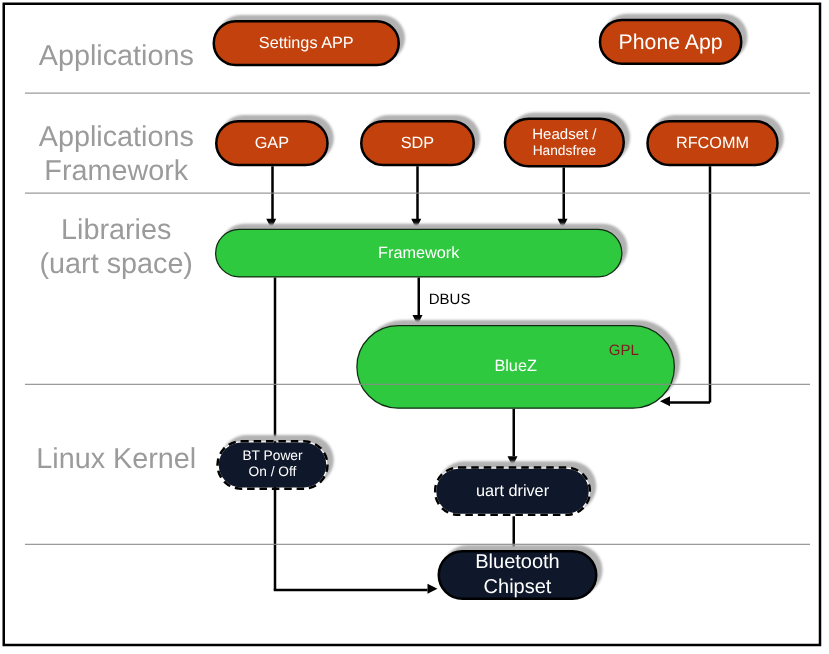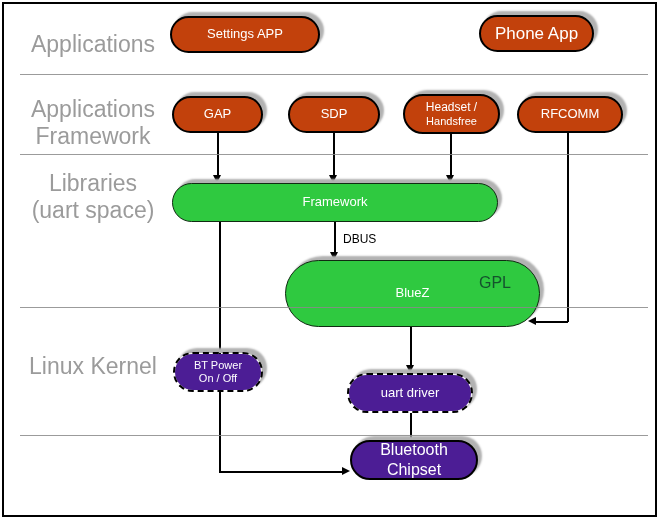--- a/index.html
+++ b/index.html
@@ -10,41 +10,41 @@
   .frame{position:absolute;left:2px;top:2px;width:655px;height:515px;border:2px solid #000;z-index:0;box-sizing:border-box;}
   .layer-label{position:absolute;left:12px;width:162px;text-align:center;color:#9b9b9b;font-size:23px;line-height:27px;z-index:1;}
   .divider{position:absolute;left:20px;width:628px;height:1px;background:#8a8a8a;opacity:.85;z-index:4;}
   .pill{
     position:absolute;display:flex;flex-direction:column;align-items:center;justify-content:center;
     border-radius:40px;color:#ffffff;text-align:center;z-index:3;box-sizing:border-box;
     box-shadow:4px -4px 2px #b2b2b2;line-height:1.15;
   }
   .blue{background:#c2410c;border:2px solid #000;}
   .green{background:#2fc940;border:1.5px solid #102b12;}
-  .red{background:#4c1d95;}
+  .red{background:#0f172a;}
   .red-dashed{border:2px dashed #000;background-clip:padding-box;}
   .red-solid{border:2px solid #000;}
   .vline{position:absolute;width:1.5px;background:#000;z-index:2;}
   .hline{position:absolute;height:1.5px;background:#000;z-index:2;}
   .arrow{position:absolute;width:0;height:0;z-index:2;}
   .arrow.down{border-left:4.5px solid transparent;border-right:4.5px solid transparent;border-top:8px solid #000;}
   .arrow.left{border-top:4.5px solid transparent;border-bottom:4.5px solid transparent;border-right:8px solid #000;}
   .arrow.right{border-top:4.5px solid transparent;border-bottom:4.5px solid transparent;border-left:8px solid #000;}
   .anno{position:absolute;color:#000000;font-size:12px;z-index:2;}
 
   #settings-app{left:170px;top:16px;width:150px;height:37px;font-size:13px;}
   #phone-app{left:479px;top:15px;width:115px;height:37px;font-size:17px;}
   #gap{left:172px;top:96px;width:91px;height:37px;font-size:13px;}
   #sdp{left:288px;top:96px;width:92px;height:37px;font-size:13px;}
   #headset{left:403px;top:94px;width:97px;height:40px;font-size:12px;}
   #headset .sub{font-size:11px;}
   #rfcomm{left:517px;top:96px;width:106px;height:37px;font-size:13px;}
   #framework-pill{left:172px;top:183px;width:326px;height:39px;font-size:13px;}
   #bluez{left:285px;top:260px;width:255px;height:67px;font-size:13px;border-radius:34px;}
-  #gpl{position:absolute;right:28px;top:13px;color:#14532d;font-size:16px;}
+  #gpl{position:absolute;right:28px;top:13px;color:#7f1d1d;font-size:12px;}
   #bt-power{left:173px;top:352px;width:90px;height:40px;font-size:11px;}
   #uart{left:347px;top:373px;width:126px;height:40px;font-size:13px;}
   #chipset{left:350px;top:440px;width:128px;height:40px;font-size:16px;line-height:1.25;}
 </style>
 </head>
 <body>
 
 <div id="canvas">
   <div class="frame"></div>
 

